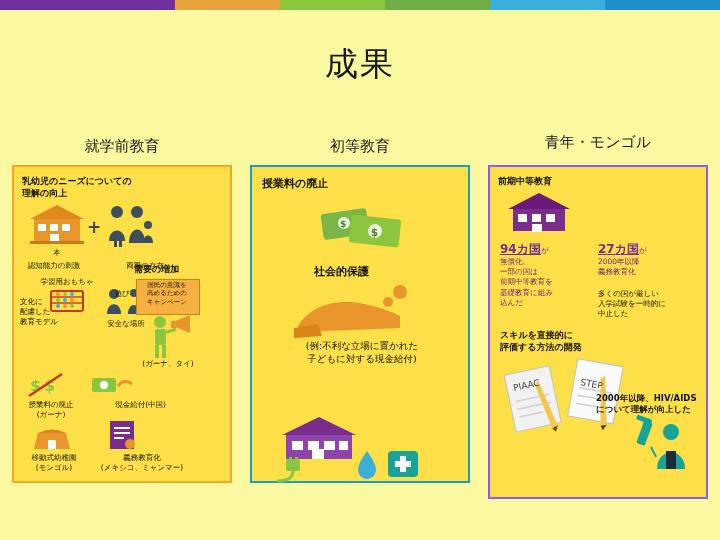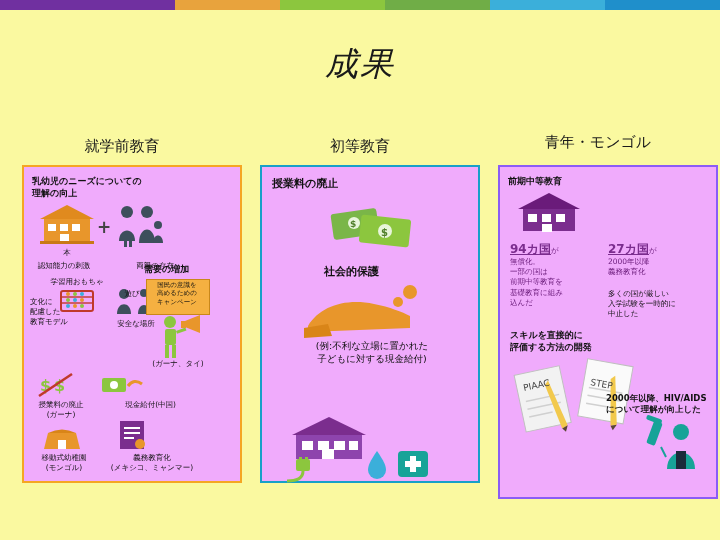--- a/index.html
+++ b/index.html
@@ -26,39 +26,37 @@
 
   .slide-title {
     position: absolute;
     top: 42px;
     left: 0;
     width: 720px;
     text-align: center;
     font-size: 33px;
     color: #1a1a1a;
     letter-spacing: 2px;
-    font-style: italic;
   }
 
   .col-head {
     position: absolute;
     font-size: 15px;
     color: #1a1a1a;
     text-align: center;
     font-weight: normal;
   }
   #head0 { left: 12px;  top: 137px; width: 220px; }
   #head1 { left: 250px; top: 137px; width: 220px; }
   #head2 { left: 488px; top: 133px; width: 220px; }
 
   .panel {
     position: absolute;
-    background: #f0abfc;
+    background: #fde047;
     box-sizing: border-box;
-    margin-left: 10px;
   }
   #panel0 { left: 12px;  top: 165px; width: 220px; height: 318px; border: 2px solid #F5A623; }
   #panel1 { left: 250px; top: 165px; width: 220px; height: 318px; border: 2px solid #18A0C8; }
   #panel2 { left: 488px; top: 165px; width: 220px; height: 334px; border: 2px solid #8b5cf6; }
 
   .hdr {
     position: absolute;
     font-size: 9px;
     font-weight: bold;
     color: #111;

